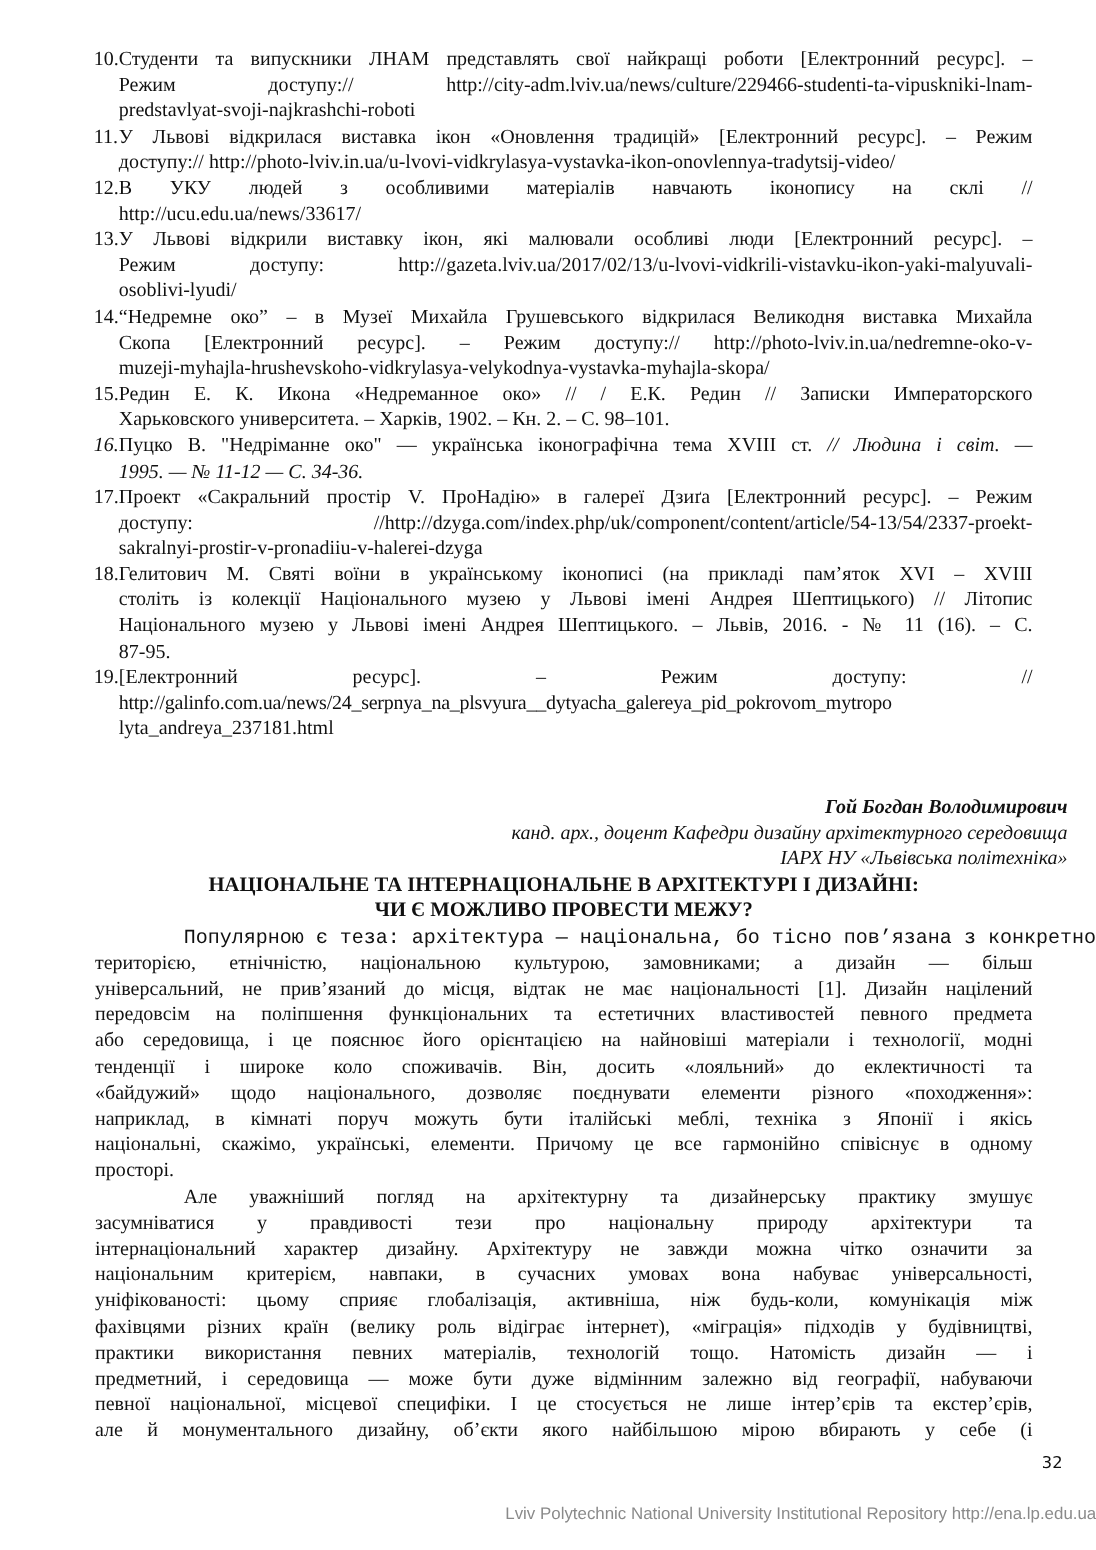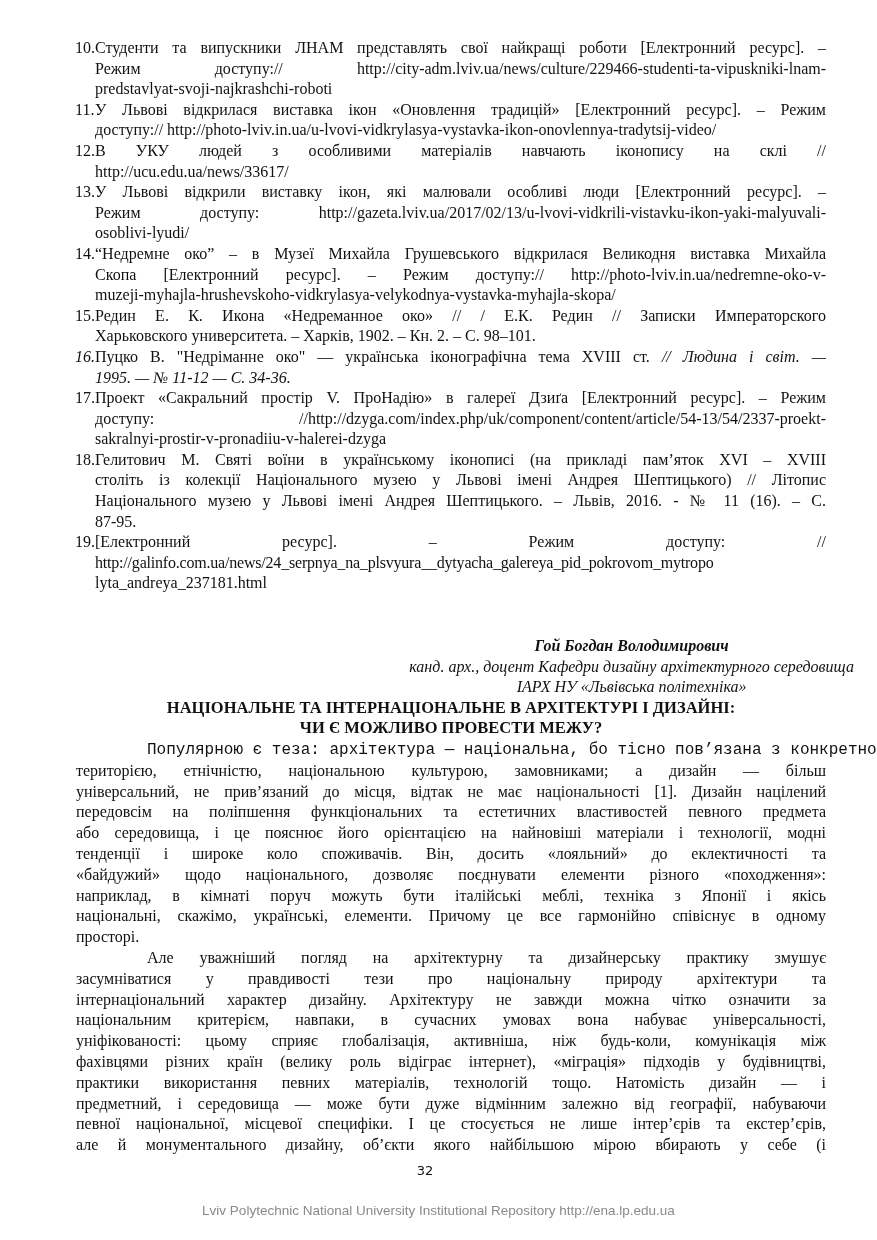--- a/index.html
+++ b/index.html
@@ -6,30 +6,30 @@
     body { width: 877px; height: 1240px; position: relative; overflow: hidden; color: #111; }
     .page { position: absolute; left: 0; top: 0; width: 877px; height: 1240px; background: #fff; }
     .serif { font-family: "Liberation Serif", "DejaVu Serif", serif; padding-left: 28px; }
     .refs { position: absolute; left: 76px; top: 38px; width: 750px; font-size: 16px; line-height: 20.6px; }
     .ref { position: relative; padding-left: 19px; }
     .ref .num { position: absolute; left: -1px; top: 0; width: 20px; }
     .ref .num.italic { font-style: italic; }
     .ref .line { display: block; text-align: justify; text-align-last: justify; white-space: nowrap; }
     .ref .line.last { text-align-last: left; }
     .it { font-style: italic; }
-    .author-block { position: absolute; right: 51px; top: 636px; text-align: center; font-size: 16px; line-height: 20.5px; }
+    .author-block { position: absolute; right: 51px; top: 636px; text-align: right; font-size: 16px; line-height: 20.5px; }
     .author-name { font-weight: bold; font-style: italic; }
     .author-role, .author-inst { font-style: italic; }
     .title-block { position: absolute; left: 76px; top: 698px; width: 750px; text-align: center; font-weight: bold; font-size: 16.5px; line-height: 20px; }
     .body-text { position: absolute; left: 95px; top: 740px; width: 731px; font-size: 16px; line-height: 20.8px; }
     .para-line { display: block; white-space: nowrap; text-align: justify; text-align-last: justify; }
     .para-line.indent { padding-left: 52px; }
     .para-line.last { text-align-last: left; }
-    .page-number { position: absolute; left: 0; width: 850px; top: 1163px; text-align: center; font-family: "DejaVu Sans", sans-serif; font-size: 13px; color: #111; }
-    .footer { position: absolute; left: 0; width: 877px; top: 1203px; text-align: center; font-family: "Liberation Sans", sans-serif; font-size: 13.5px; color: #8a8a8a; }
+    .page-number { position: absolute; left: 0; width: 850px; top: 1163px; text-align: right; font-family: "DejaVu Sans", sans-serif; font-size: 13px; color: #111; }
+    .footer { position: absolute; left: 0; width: 877px; top: 1203px; text-align: right; font-family: "Liberation Sans", sans-serif; font-size: 13.5px; color: #8a8a8a; }
   </style>
 </head>
 <body>
 
 <div class="page serif">
 
   <ol class="refs" style="list-style:none;margin:0;padding:0;">
     <li class="ref">
       <span class="num">10.</span>
       <span class="line">Студенти та випускники ЛНАМ представлять свої найкращі роботи [Електронний ресурс]. –</span>

